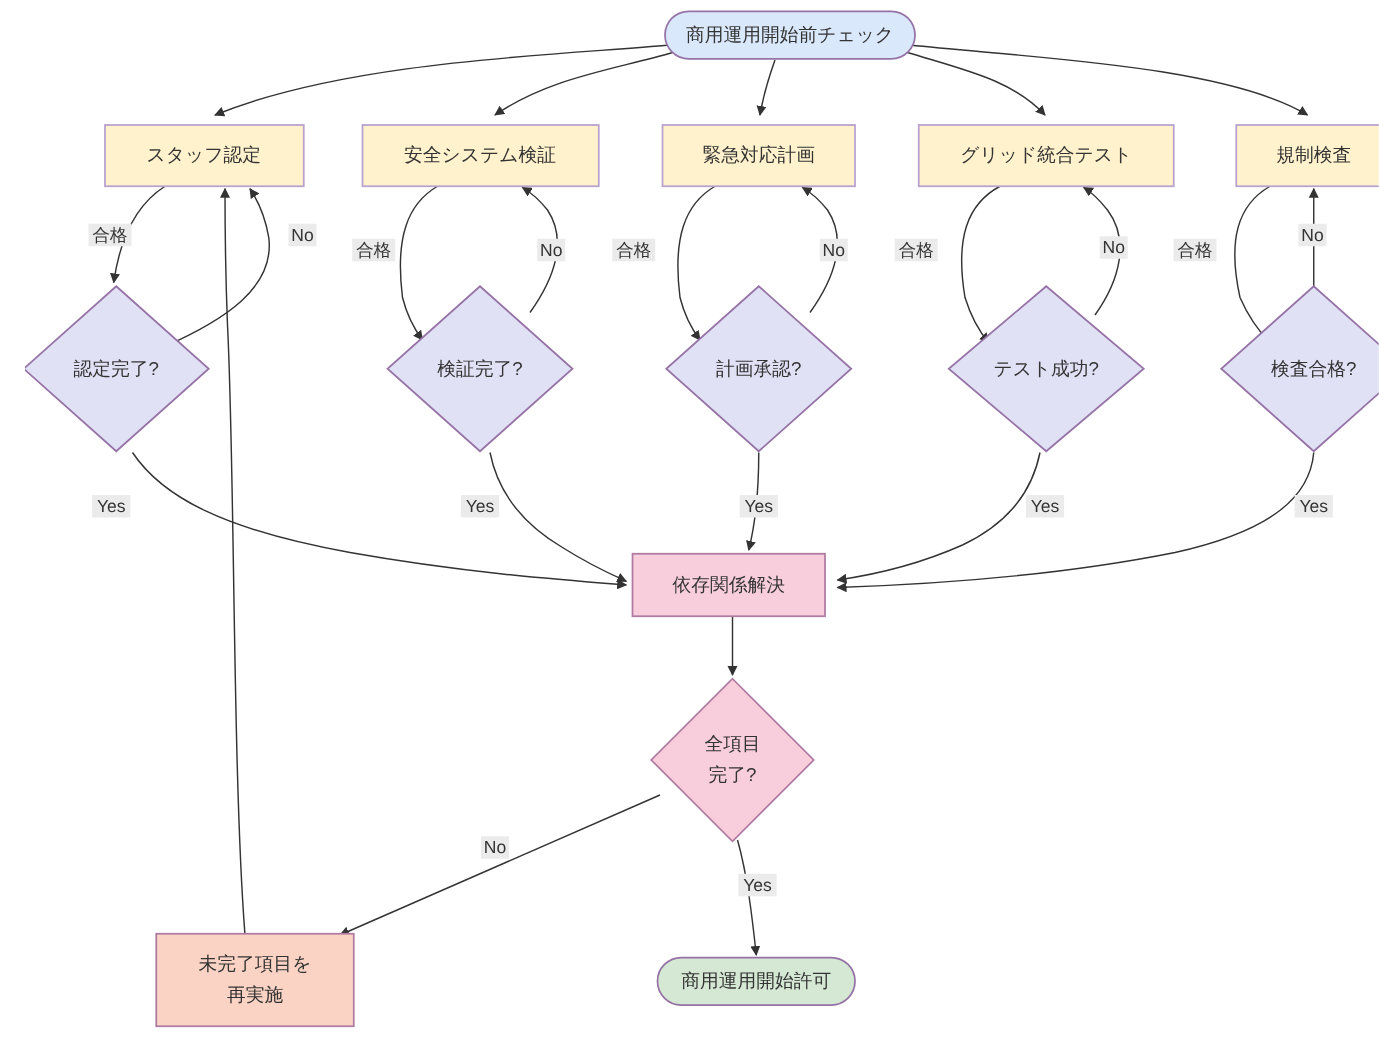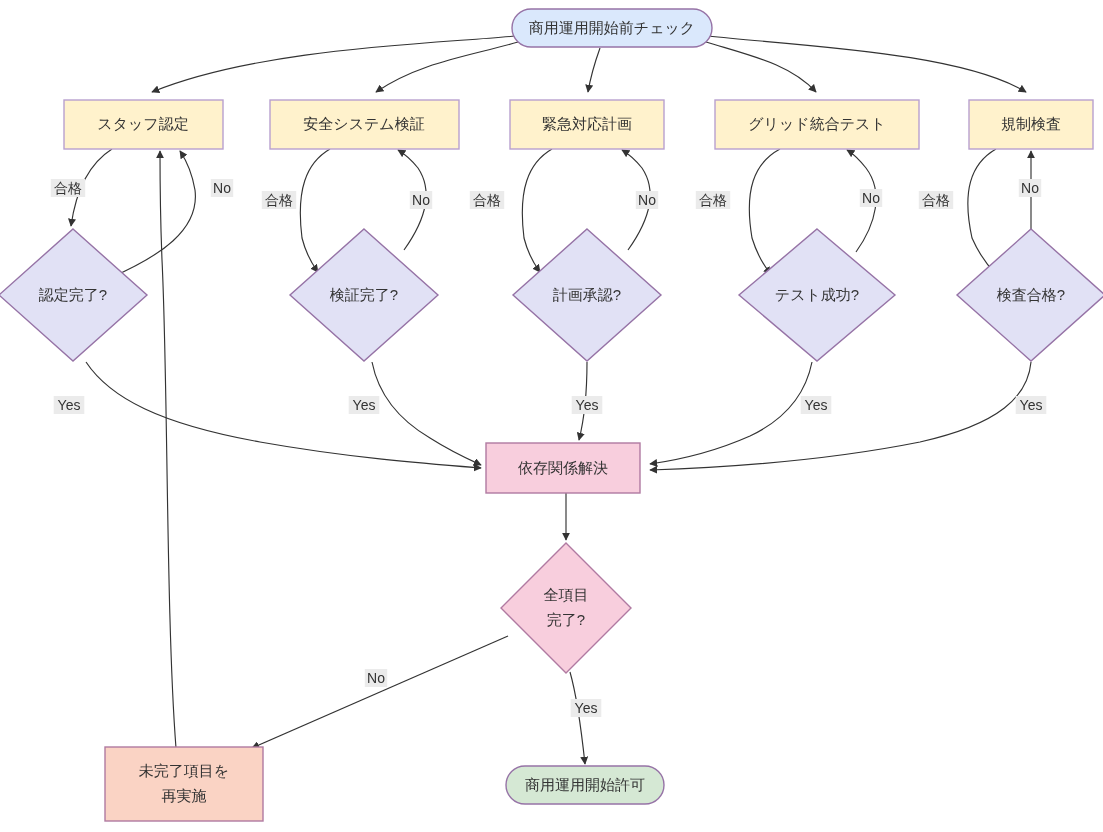--- a/index.html
+++ b/index.html
@@ -10,20 +10,21 @@
   body {
     width: 1103px;
     height: 832px;
     font-family: "Liberation Sans", "DejaVu Sans", sans-serif;
     overflow: hidden;
   }
   #diagram-root {
     position: relative;
     width: 989px;
     height: 832px;
+    margin-left: 20px;
   }
   svg#flowchart {
     display: block;
     width: 1103px;
     height: 832px;
   }
   .node-shape {
     stroke-width: 1.4px;
   }
   .node-label {

